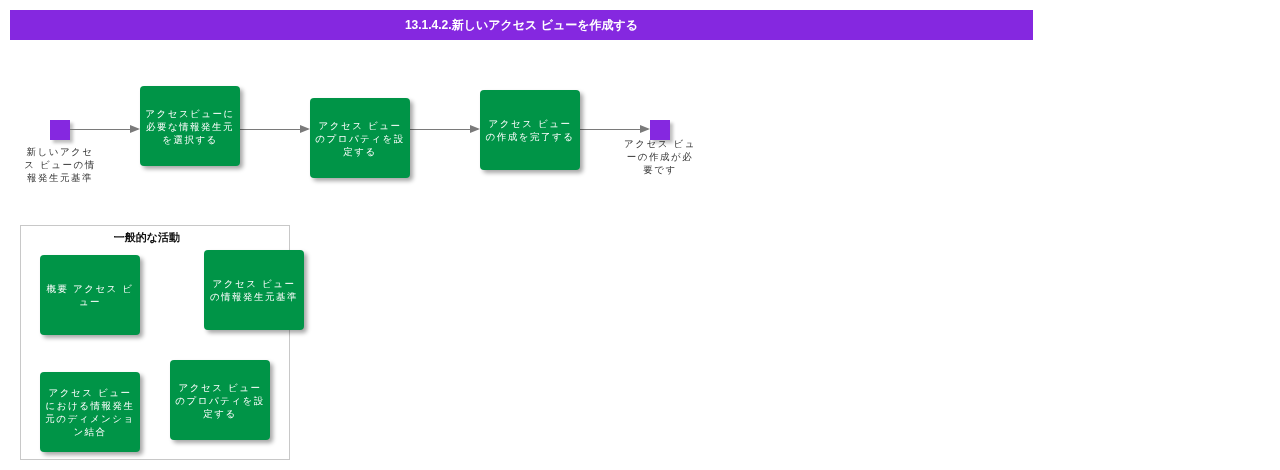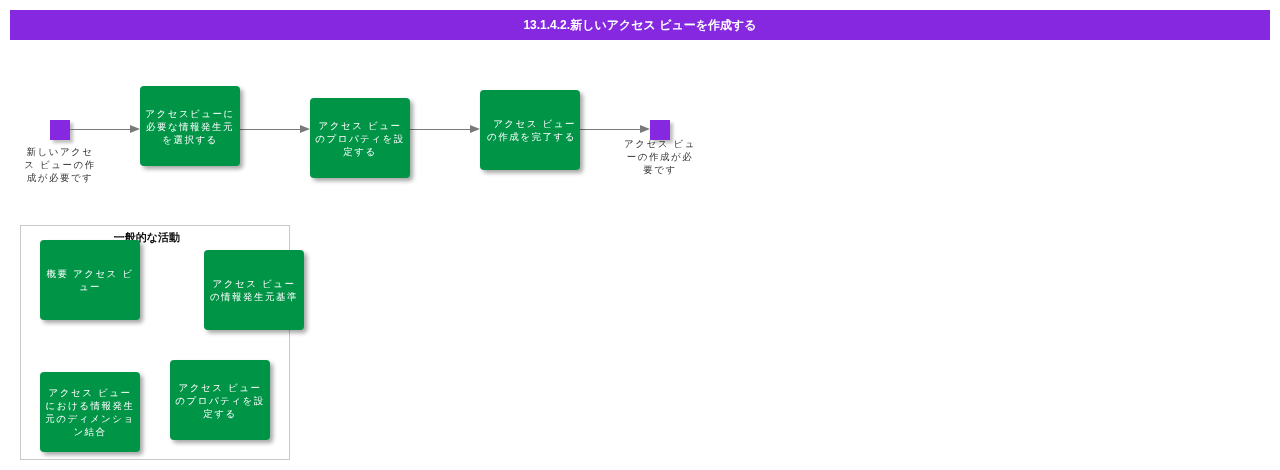--- a/index.html
+++ b/index.html
@@ -1,18 +1,18 @@
 <!DOCTYPE html>
 <html><head>
 <meta charset="utf-8">
 <style>
   html, body { margin:0; padding:0; background:#ffffff; }
   body { width:1280px; height:470px; position:relative; overflow:hidden;
          font-family:"DejaVu Sans", sans-serif; }
-  .header { position:absolute; left:10px; top:10px; width:1260px; height:30px;
+  .header { position:absolute; left:10px; top:10px; width:1023px; height:30px;
             background:#8528e0; color:#ffffff; font-family:"Liberation Sans", sans-serif;
             font-weight:bold; font-size:12px; display:flex; align-items:center; justify-content:center; }
   .node { position:absolute; width:20px; height:20px; background:#8528e0;
           box-shadow:3px 3px 3px rgba(0,0,0,0.25); }
   .node-label { position:absolute; font-size:9.5px; color:#333; text-align:center;
                 line-height:13px; letter-spacing:1.5px; font-family:"DejaVu Serif", serif; }
   .box { position:absolute; width:100px; height:80px; background:#009447; border-radius:4px;
          box-shadow:3px 3px 4px rgba(0,0,0,0.35); color:#ffffff; display:flex;
          align-items:center; justify-content:center; text-align:center; }
   .box span { font-size:9.5px; line-height:13px; letter-spacing:1.5px; padding:0 4px;
@@ -27,44 +27,44 @@
                  font-family:"Liberation Sans", sans-serif; font-weight:bold; font-size:11px; color:#111; }
 </style>
 </head>
 <body>
 
 <div class="header">
   <span>13.1.4.2.新しいアクセス ビューを作成する</span>
 </div>
 
 <div class="node" style="left:50px;top:120px;"></div>
-<div class="node-label" style="left:22px;top:145px;width:76px;">新しいアクセス ビューの作成が必要です</div>
+<div class="node-label" style="left:22px;top:145px;width:76px;">新しいアクセス ビューの情報発生元基準</div>
 
 <div class="arrow" style="left:70px;top:129px;width:68px;"></div>
 <div class="arrow" style="left:240px;top:129px;width:68px;"></div>
 <div class="arrow" style="left:410px;top:129px;width:68px;"></div>
 <div class="arrow" style="left:580px;top:129px;width:68px;"></div>
 
 <div class="box" style="left:140px;top:86px;">
   <span>アクセスビューに必要な情報発生元を選択する</span>
 </div>
 <div class="box" style="left:310px;top:90px;margin-top:8px;">
   <span>アクセス ビューのプロパティを設定する</span>
 </div>
-<div class="box" style="left:480px;top:90px;text-align:right;">
+<div class="box" style="left:480px;top:90px;">
   <span>アクセス ビューの作成を完了する</span>
 </div>
 
 <div class="node" style="left:650px;top:120px;"></div>
 <div class="node-label" style="left:624px;top:137px;width:72px;">アクセス ビューの作成が必要です</div>
 
 <div class="frame">
   <div class="frame-title">一般的な活動</div>
 </div>
-<div class="box" style="left:40px;top:240px;">
+<div class="box" style="left:40px;top:255px;">
   <span>概要 アクセス ビュー</span>
 </div>
 <div class="box" style="left:170px;top:250px;margin-left:34px;">
   <span>アクセス ビューの情報発生元基準</span>
 </div>
 <div class="box" style="left:40px;top:360px;margin-top:12px;">
   <span>アクセス ビューにおける情報発生元のディメンション結合</span>
 </div>
 <div class="box" style="left:170px;top:360px;">
   <span>アクセス ビューのプロパティを設定する</span>

